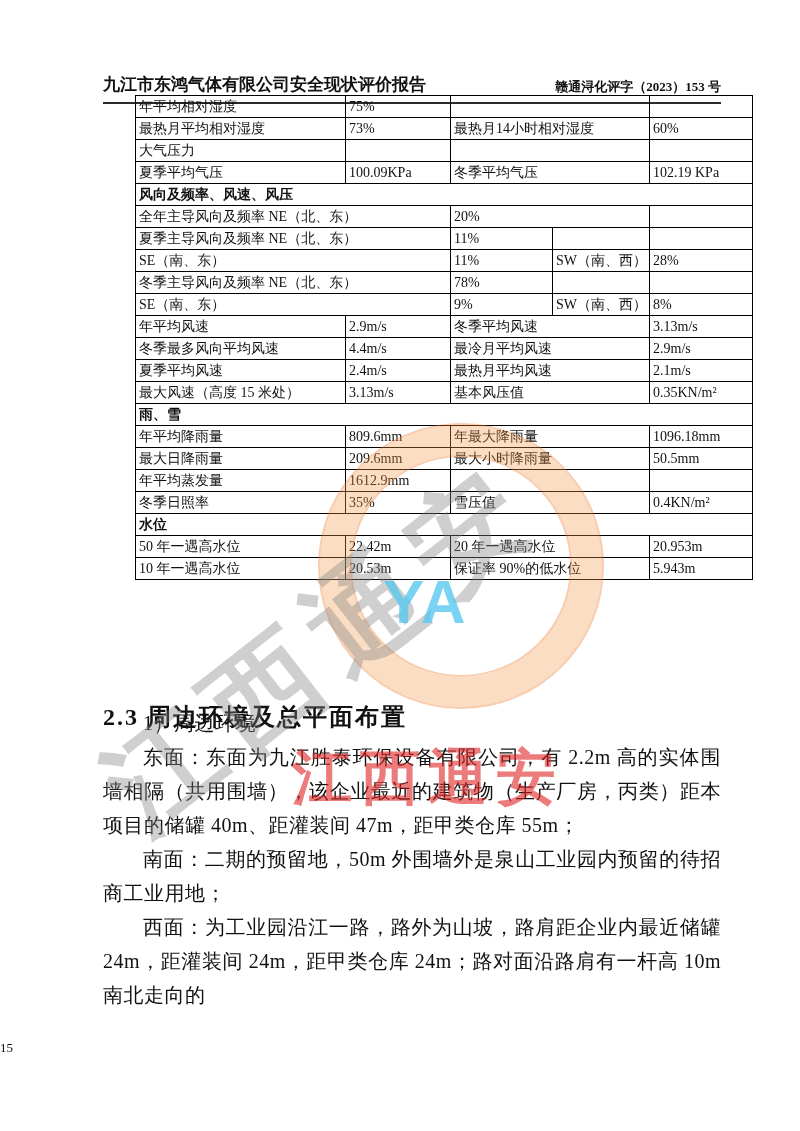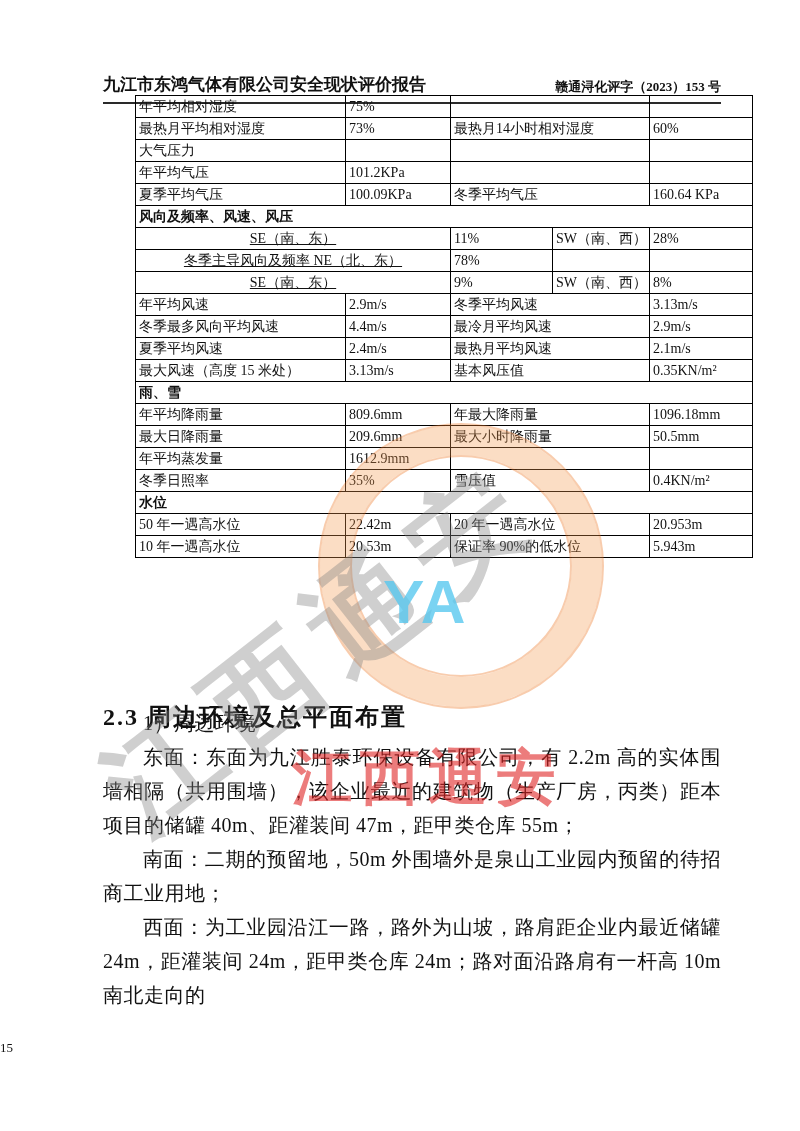--- a/index.html
+++ b/index.html
@@ -18,21 +18,21 @@
   table.climate{
     position:absolute;left:103px;top:95px;width:618px;
     border-collapse:collapse;table-layout:fixed;margin-left:32px;
   }
   table.climate td{
     border:1px solid #000;height:21px;padding:0 3px;
     font-size:14px;line-height:20px;overflow:hidden;white-space:nowrap;
     vertical-align:middle;text-align:left;
   }
   table.climate td.hd{text-align:left;font-weight:700;}
-  table.climate td.ra{text-align:center;text-decoration:underline;}
+  table.climate td.ra{text-align:left;}
   .sec-heading{
     position:absolute;left:103px;top:701px;width:618px;
     font-size:24px;font-weight:700;letter-spacing:2px;
   }
   .body-text{position:absolute;left:103px;top:706px;width:618px;}
   .body-text p{
     margin:0;font-size:20px;line-height:34px;text-align:justify;
     text-indent:2em;letter-spacing:0.5px;
   }
   .page-num{
@@ -94,33 +94,38 @@
         <td colspan="2">最热月14小时相对湿度</td>
         <td>60%</td>
       </tr>
       <tr>
         <td>大气压力</td>
         <td></td>
         <td colspan="2"></td>
         <td></td>
       </tr>
       <tr>
-        <td>年平均气压</td>
-        <td>101.2KPa</td>
-        <td colspan="2"></td>
-        <td></td>
-      </tr>
-      <tr>
         <td>夏季平均气压</td>
         <td>100.09KPa</td>
         <td colspan="2">冬季平均气压</td>
-        <td>160.64 KPa</td>
+        <td>102.19 KPa</td>
       </tr>
       <tr>
         <td colspan="5" class="hd">风向及频率、风速、风压</td>
+      </tr>
+      <tr>
+        <td colspan="2">全年主导风向及频率 NE（北、东）</td>
+        <td colspan="2">20%</td>
+        <td></td>
+      </tr>
+      <tr>
+        <td colspan="2">夏季主导风向及频率 NE（北、东）</td>
+        <td>11%</td>
+        <td></td>
+        <td></td>
       </tr>
       <tr>
         <td colspan="2" class="ra">SE（南、东）</td>
         <td>11%</td>
         <td>SW（南、西）</td>
         <td>28%</td>
       </tr>
       <tr>
         <td colspan="2" class="ra">冬季主导风向及频率 NE（北、东）</td>
         <td>78%</td>

